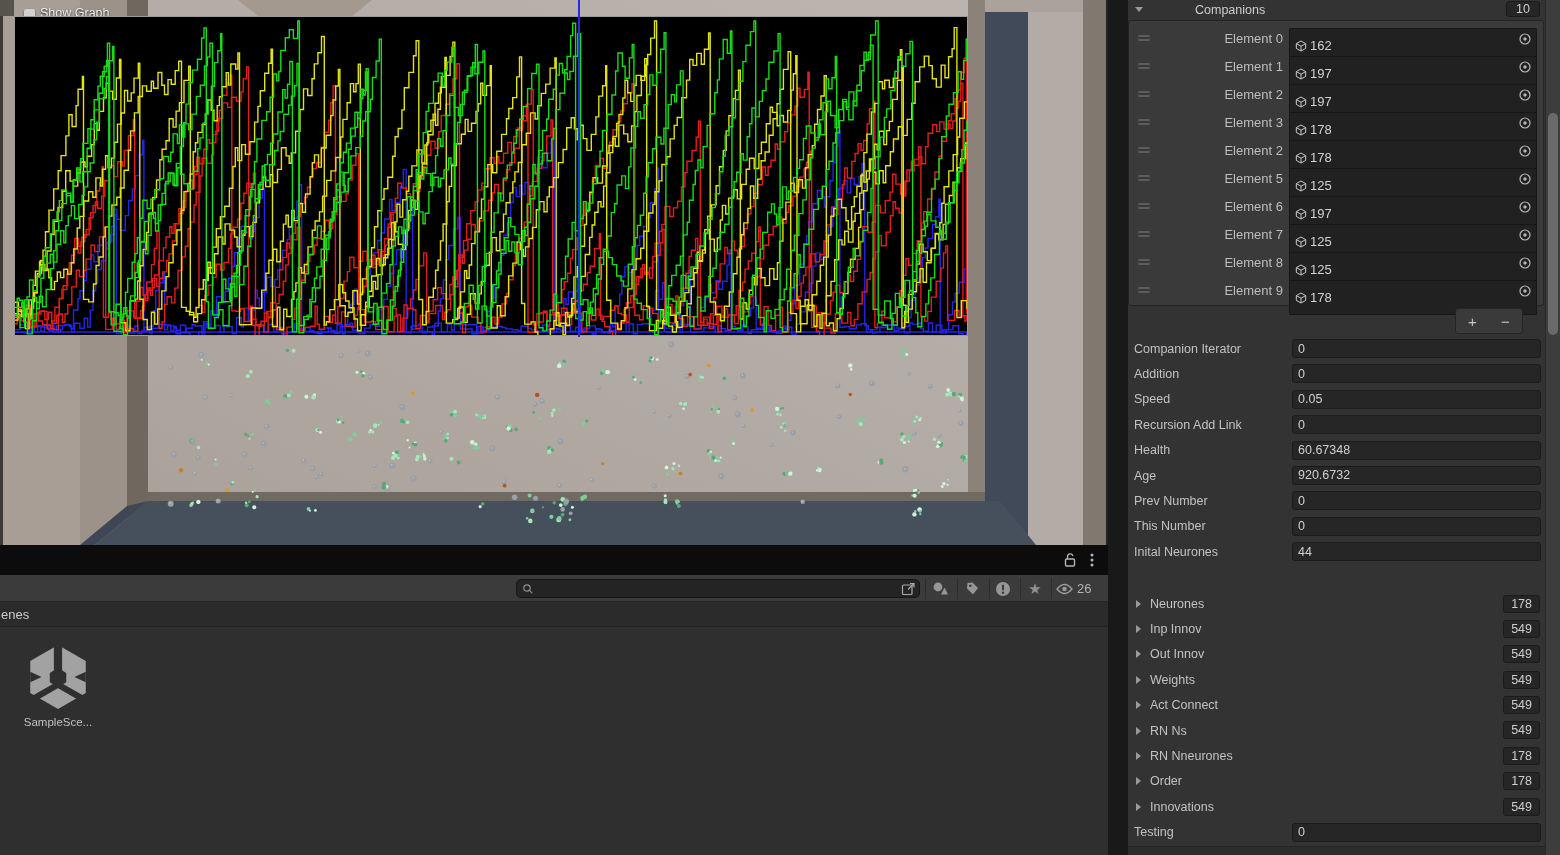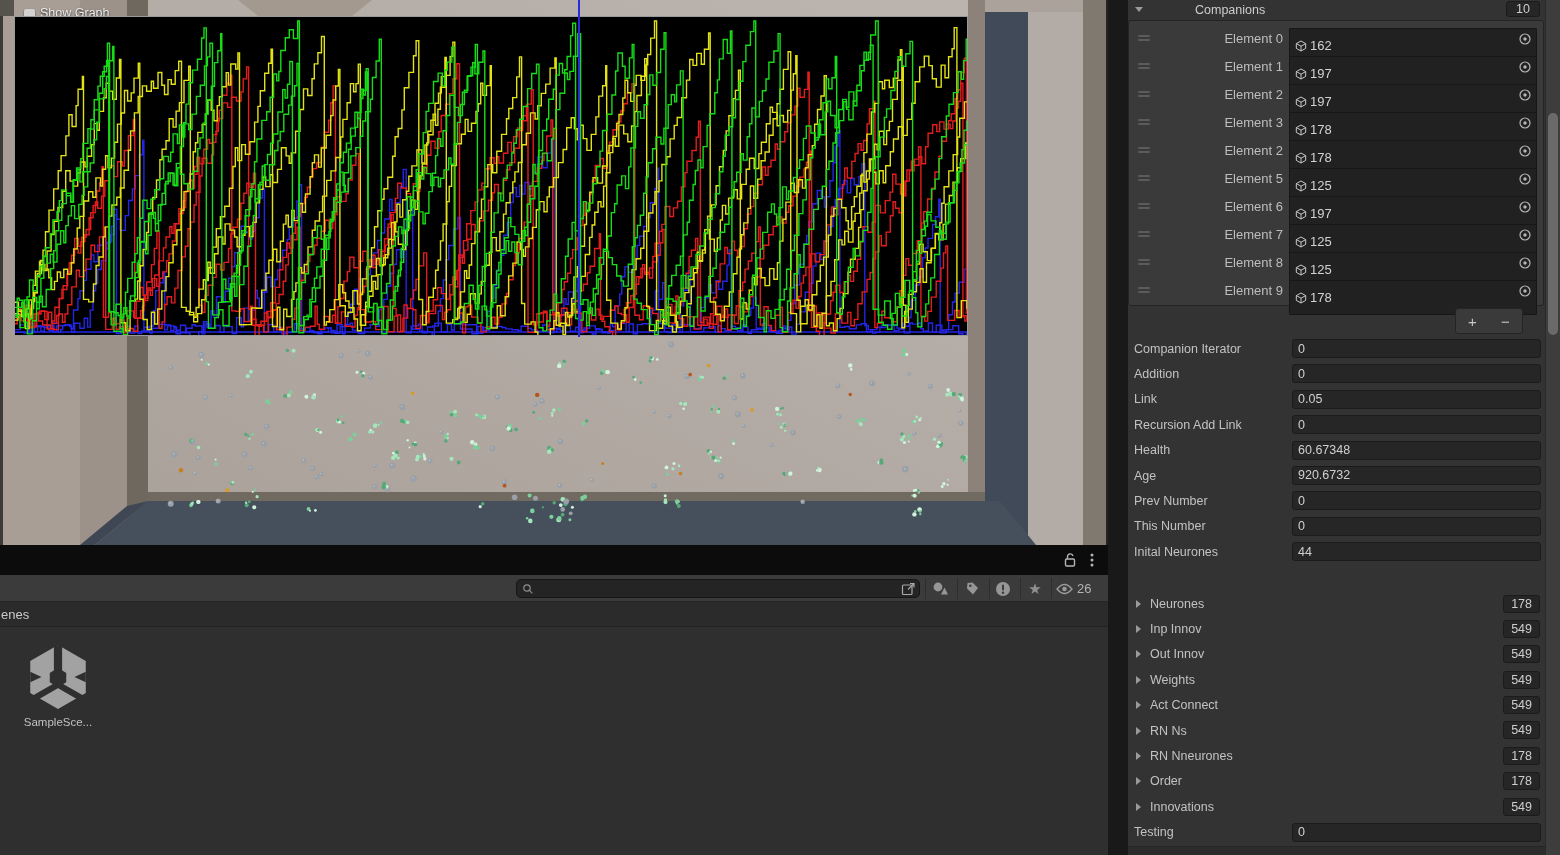--- a/index.html
+++ b/index.html
@@ -860,21 +860,21 @@
     <div id="prop-rows">
       <div class="prop-row">
         <span class="prop-label">Companion Iterator</span>
         <div class="prop-field">0</div>
       </div>
       <div class="prop-row">
         <span class="prop-label">Addition</span>
         <div class="prop-field">0</div>
       </div>
       <div class="prop-row">
-        <span class="prop-label">Link</span>
+        <span class="prop-label">Speed</span>
         <div class="prop-field">0.05</div>
       </div>
       <div class="prop-row">
         <span class="prop-label">Recursion Add Link</span>
         <div class="prop-field">0</div>
       </div>
       <div class="prop-row">
         <span class="prop-label">Health</span>
         <div class="prop-field">60.67348</div>
       </div>

